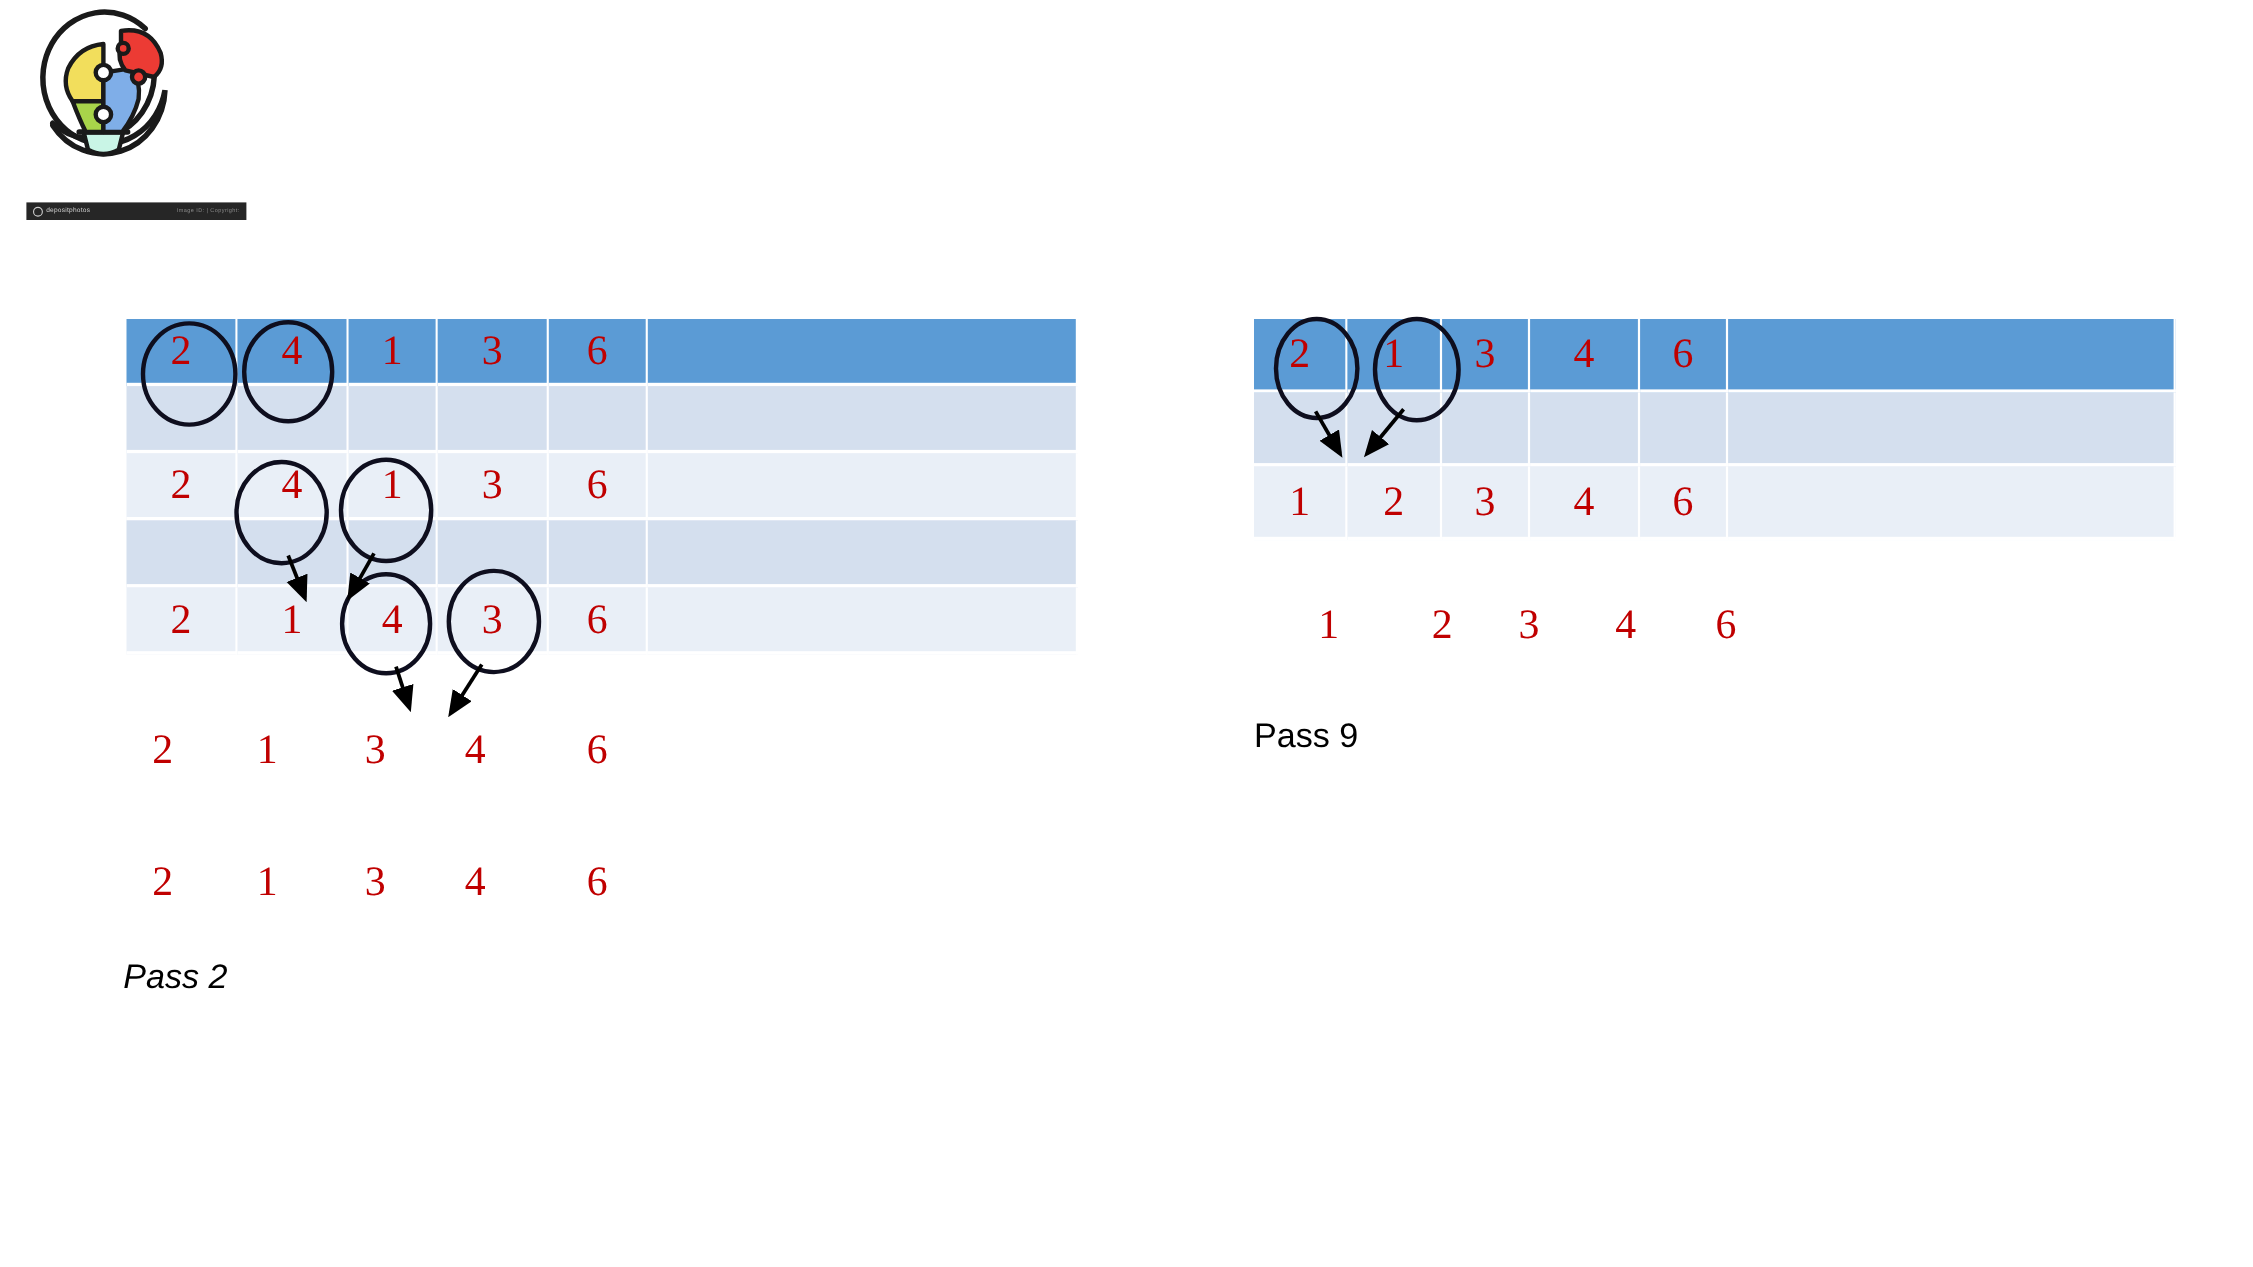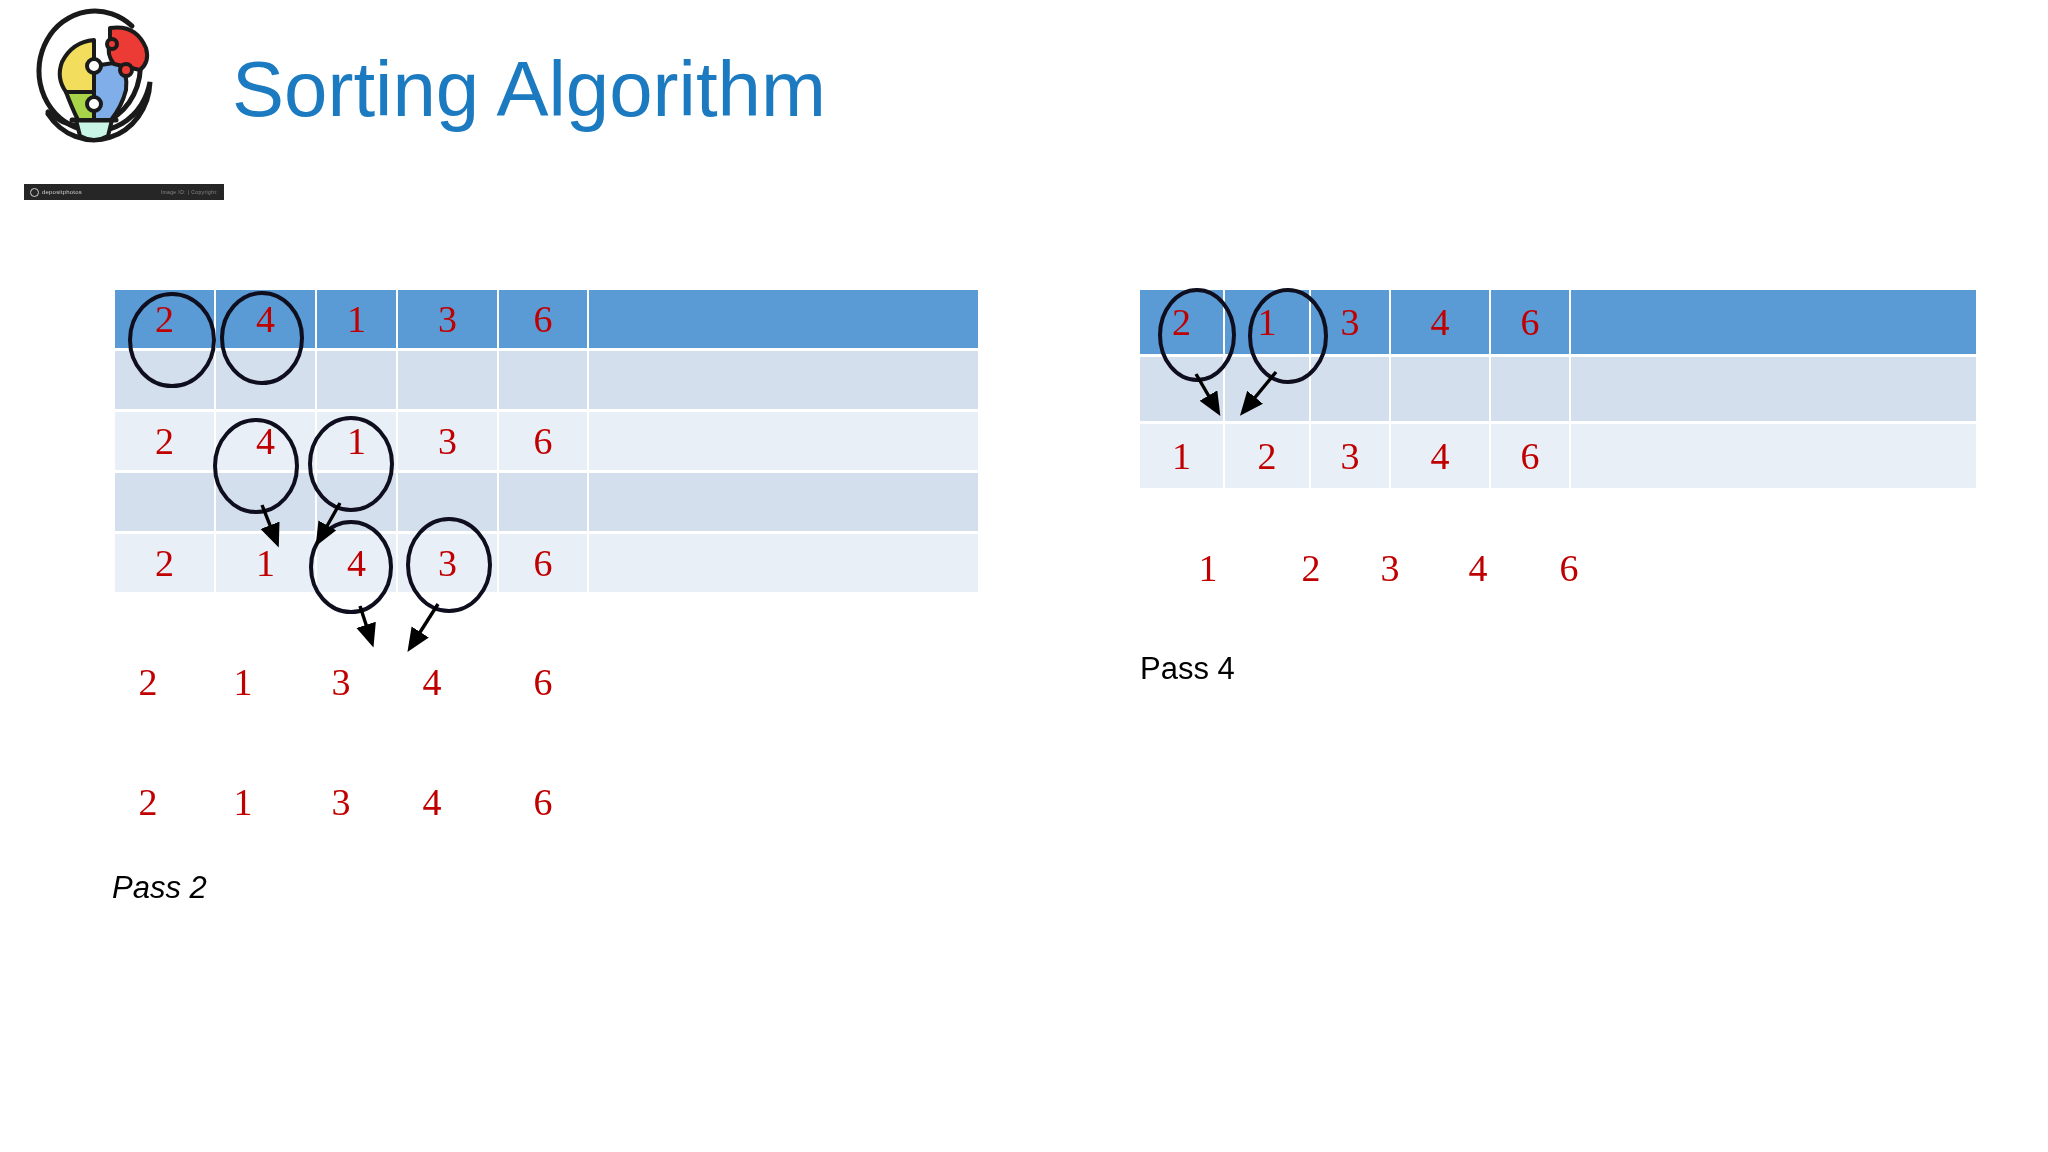--- a/index.html
+++ b/index.html
@@ -93,21 +93,20 @@
 
     <div class="logo-watermark">
       <span class="wm-left">
         <span class="wm-dot"></span>
         <span class="wm-text">depositphotos</span>
       </span>
       <span class="wm-right">Image ID: | Copyright:</span>
     </div>
   </div>
 
-  <div class="page-title">Sorting Algorithm</div>
 
   <div class="sort-table" id="pass2-table" style="left:115px;top:290px;">
       <div class="row header">
         <div class="cell" style="width: 101px; height: 61px;">2</div>
         <div class="cell" style="width: 101px; height: 61px;">4</div>
         <div class="cell" style="width: 81px; height: 61px;">1</div>
         <div class="cell" style="width: 101px; height: 61px;">3</div>
         <div class="cell" style="width: 90px; height: 61px;">6</div>
         <div class="cell" style="width: 391px; height: 61px;"></div>
       </div>
@@ -222,15 +221,15 @@
     <line x1="438" y1="604" x2="410" y2="648" stroke="#000000" stroke-width="3.4" marker-end="url(#arrowhead)"></line>
 
     <ellipse cx="1197" cy="335" rx="37" ry="45" fill="none" stroke="#0E0E1E" stroke-width="4"></ellipse>
     <ellipse cx="1288" cy="336" rx="38" ry="46" fill="none" stroke="#0E0E1E" stroke-width="4"></ellipse>
 
     <line x1="1196" y1="374" x2="1218" y2="412" stroke="#000000" stroke-width="3.4" marker-end="url(#arrowhead)"></line>
     <line x1="1276" y1="372" x2="1243" y2="412" stroke="#000000" stroke-width="3.4" marker-end="url(#arrowhead)"></line>
   </svg>
 
   <div class="pass-label" style="left:112px;top:870px;font-style:italic;">Pass 2</div>
-  <div class="pass-label" style="left:1140px;top:651px;">Pass 4</div>
+  <div class="pass-label" style="left:1140px;top:651px;">Pass 9</div>
 
 </div>
 
 </body></html>

